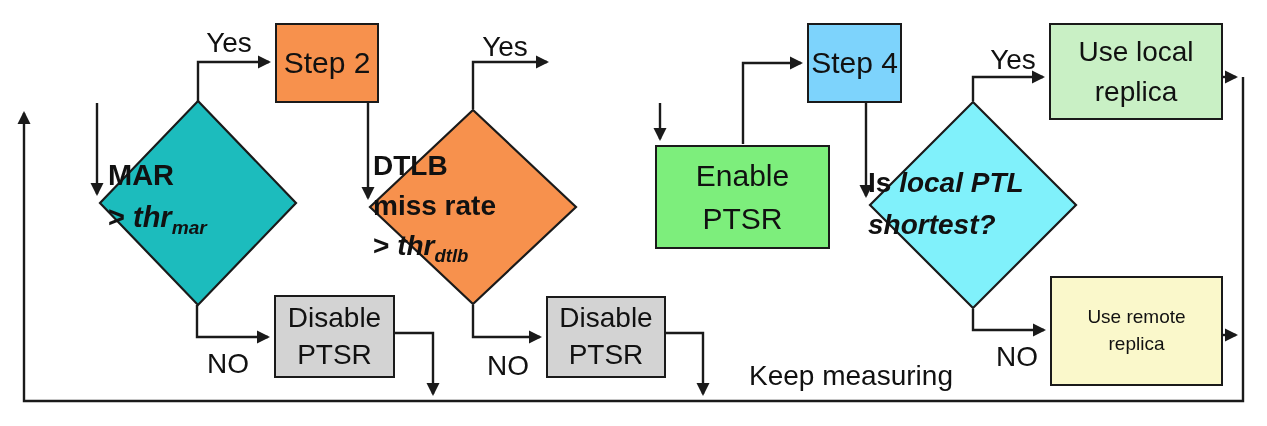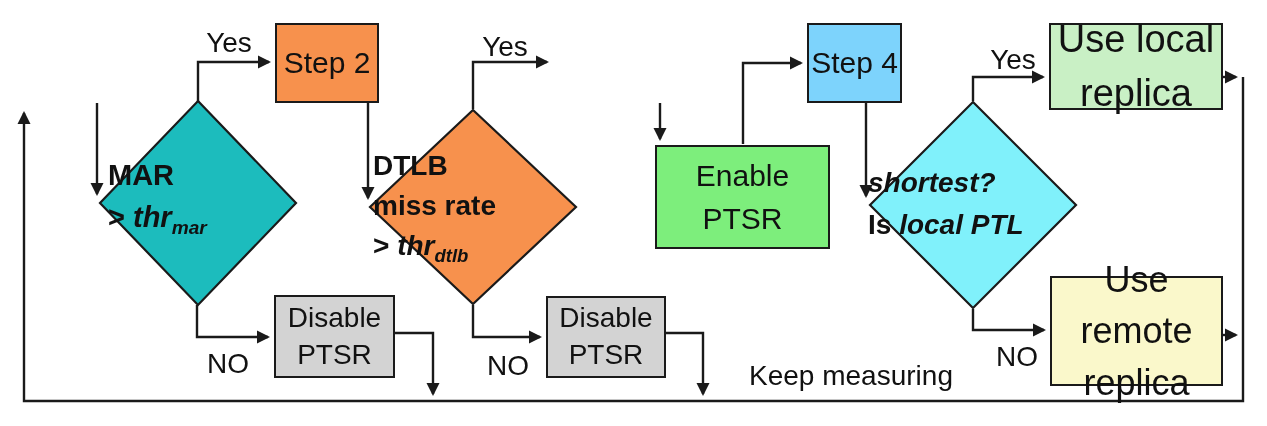--- a/index.html
+++ b/index.html
@@ -16,22 +16,22 @@
     display:flex; flex-direction:column; align-items:center; justify-content:center;
     text-align:center; line-height:1.32;
   }
   .f30 { font-size:30px; }
 
   .step1   { left:11px;  top:23px;  width:119px; height:80px;  background:#1cbcbd; }
   .step2   { left:275px; top:23px;  width:104px; height:80px;  background:#f7914d; }
   .step3   { left:553px; top:22px;  width:121px; height:81px;  background:#7dee7c; }
   .step4   { left:807px; top:23px;  width:95px; height:80px;  background:#7dd3fc; }
   .enable  { left:655px; top:145px; width:175px; height:104px; background:#7dee7c; font-size:30px; line-height:1.45; }
-  .uselocal  { left:1049px; top:23px;  width:174px; height:87px; background:#c9f0c5; font-size:38px; line-height:1.42; }
-  .useremote { left:1050px; top:276px; width:173px; height:110px; background:#faf8cb; font-size:36px; line-height:1.42; }
+  .uselocal  { left:1049px; top:23px;  width:174px; height:97px; background:#c9f0c5; font-size:28px; line-height:1.42; }
+  .useremote { left:1050px; top:276px; width:173px; height:110px; background:#faf8cb; font-size:19px; line-height:1.42; }
   .disable1 { left:274px; top:295px; width:121px; height:83px; background:#d3d3d3; font-size:28px; line-height:1.32; }
   .disable2 { left:546px; top:296px; width:120px; height:82px; background:#d3d3d3; font-size:28px; line-height:1.32; }
 
   .dtext {
     position:absolute; text-align:left; line-height:1.45;font-weight:bold;
   }
   .mar-text  { left:108px; top:154px; width:180px; font-size:29px; }
   .dtlb-text { left:373px; top:146px; width:200px; font-size:28px; line-height:1.43; }
   .ptl-text  { left:868px; top:162px; width:210px; font-size:28px; line-height:1.5; }
 
@@ -120,22 +120,22 @@
     <div><span>&gt;</span>&nbsp;<i>thr</i><sub><i>mar</i></sub></div>
   </div>
 
   <div class="dtext dtlb-text">
     <div>DTLB</div>
     <div>miss rate</div>
     <div><span>&gt;</span>&nbsp;<i>thr</i><sub><i>dtlb</i></sub></div>
   </div>
 
   <div class="dtext ptl-text">
+    <div><span>Is</span>&nbsp;<i>local PTL</i></div>
     <div><i>shortest?</i></div>
-    <div><span>Is</span>&nbsp;<i>local PTL</i></div>
   </div>
 
   <div class="elabel yes1">Yes</div>
   <div class="elabel yes2">Yes</div>
   <div class="elabel yes3">Yes</div>
   <div class="elabel no1">NO</div>
   <div class="elabel no2">NO</div>
   <div class="elabel no3">NO</div>
   <div class="elabel keep">Keep measuring</div>
 

